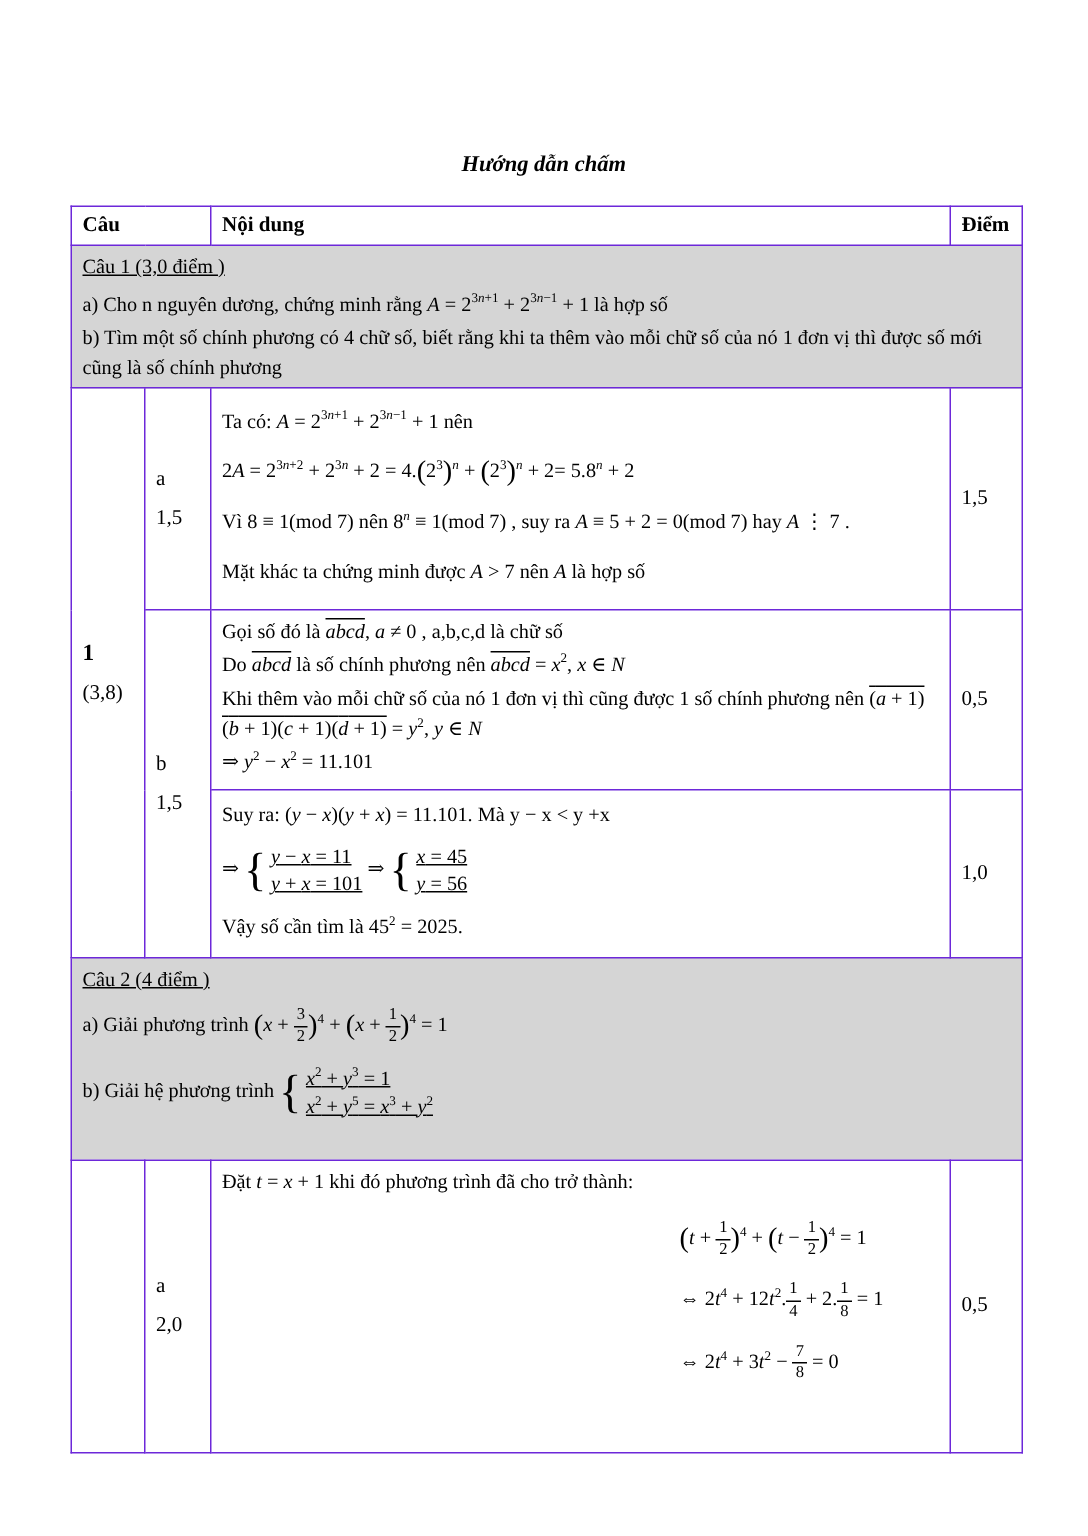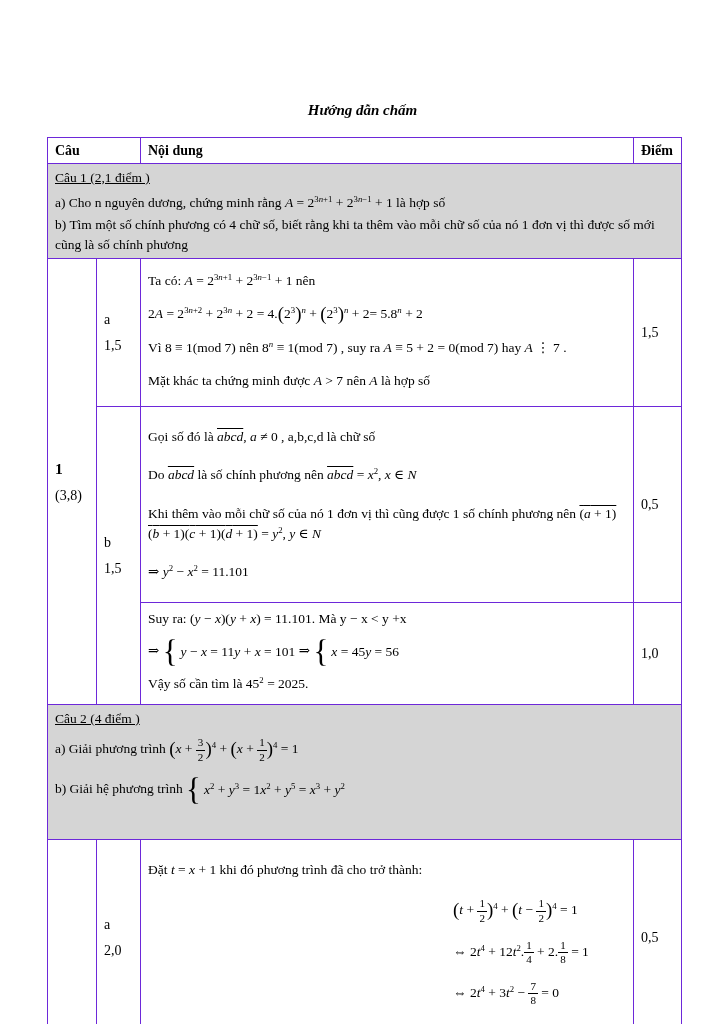--- a/index.html
+++ b/index.html
@@ -29,35 +29,35 @@
     word-wrap:break-word;
   }
   tr.hdr td{font-weight:bold;font-size:14px;vertical-align:middle;}
   tr.gray td{background:#d5d5d5;}
   td.lbl{vertical-align:middle;font-size:14px;}
   td.lbl div{margin:5px 0;}
   td.lbl .big{font-weight:bold;font-size:15.5px;}
   td.pts{vertical-align:middle;font-size:14px;}
   .qhead{text-decoration:underline;margin:2px 0 5px 0;}
   .stline{margin:1px 0;}
-  .mline{margin:18px 0;}
+  .mline{margin:2px 0;}
   .sp-a .mline{margin:10px 0 13px 0;}
   .sp-b2 .mline{margin:4px 0 8px 0;}
   .gray2 .stline{margin:8px 0 12px 0;}
   .eqblock{padding-left:305px;}
   .eqblock .mline{margin:15px 0;}
   
   sup{font-size:0.65em;line-height:0;}
   .ol{text-decoration:overline;}
   .fr{display:inline-block;vertical-align:middle;text-align:center;font-size:0.82em;line-height:1.05;}
   .fr .n{display:block;border-bottom:1px solid #000;padding:0 2px 1px 2px;}
   .fr .d{display:block;padding-top:1px;}
   .sys{display:inline-flex;align-items:center;vertical-align:middle;margin:1px 0;}
   .sys .br{font-size:2.3em;font-weight:300;line-height:0.85;margin-right:3px;}
-  .sys .ln{display:inline-flex;flex-direction:row;line-height:1.35;text-align:left;}
+  .sys .ln{display:inline-flex;flex-direction:column;line-height:1.35;text-align:left;text-decoration:underline;}
   .bp{font-size:1.4em;line-height:0;vertical-align:-0.1em;font-weight:300;}
 </style>
 </head>
 <body>
 
 <div class="page">
 
   <div class="doc-title">Hướng dẫn chấm</div>
 
   <table class="grid">
@@ -70,21 +70,21 @@
 
     <tbody>
         <tr class="hdr" style="height:25px">
       <td colspan="2">Câu</td>
       <td>Nội dung</td>
       <td>Điểm</td>
     </tr>
 
     <tr class="gray" style="height:81px">
       <td colspan="4">
-        <div class="qhead">Câu 1 (2,1 điểm )</div>
+        <div class="qhead">Câu 1 (3,0 điểm )</div>
         <div class="stline">a) Cho n nguyên dương, chứng minh rằng  <i>A</i> = 2<sup>3<i>n</i>+1</sup> + 2<sup>3<i>n</i>−1</sup> + 1  là hợp số</div>
         <div class="stline">b) Tìm một số chính phương có 4 chữ số, biết rằng khi ta thêm vào mỗi chữ số của nó 1 đơn vị thì được số mới cũng là số chính phương</div>
       </td>
     </tr>
 
     <tr style="height:132px">
       <td class="lbl" rowspan="3">
         <div class="big">1</div>
         <div>(3,8)</div>
       </td>

